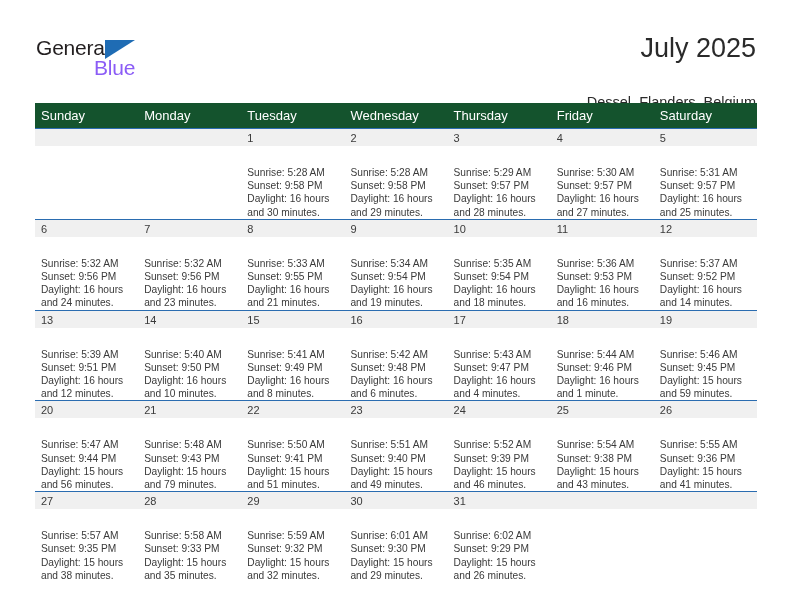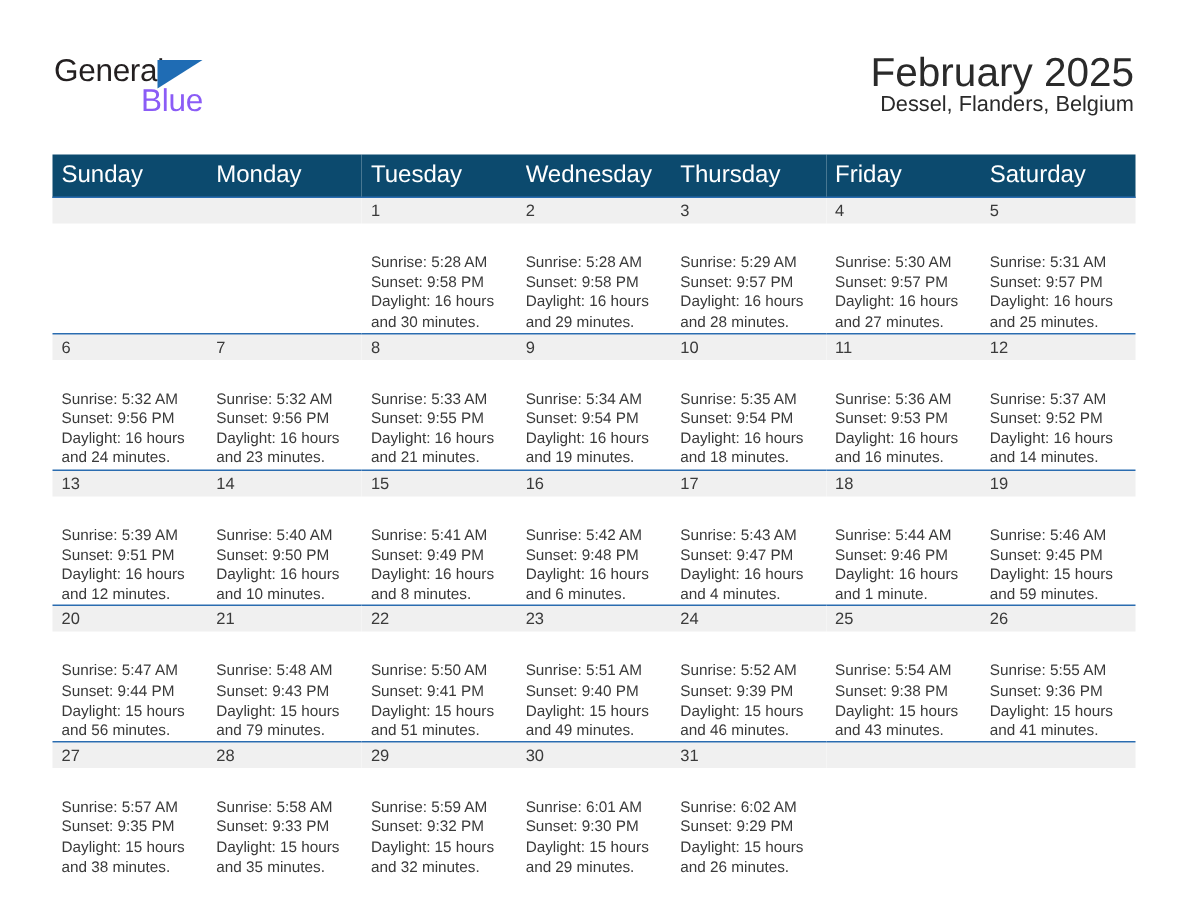--- a/index.html
+++ b/index.html
@@ -65,39 +65,39 @@
     top: 33px;
     font-size: 27px;
     color: #2a2a2a;
     font-weight: 400;
     text-align: right;
     white-space: nowrap;
   }
   .title-location {
     position: absolute;
     right: 36px;
-    top: 62px;
+    top: 94px;
     font-size: 14.5px;
     color: #2a2a2a;
     white-space: nowrap;
   }
 
   
   .calendar {
     position: absolute;
     left: 35px;
     top: 103px;
     width: 722px;
     border-collapse: collapse;
     table-layout: fixed;
   }
   .calendar th {
-    background: #0c4a6e;
+    background: #14532d;
     color: #ffffff;
-    font-size: 16px;
+    font-size: 13px;
     font-weight: normal;
     text-align: left;
     padding: 5px 0 5px 6px;
     height: 21px;
     border: none;
   }
   .calendar td {
     width: 103.14px;
     height: 89px;
     vertical-align: top;
@@ -126,21 +126,21 @@
 <body>
 
 <div class="page">
 
   <div class="header">
     <div class="logo">
       <span class="logo-general">General</span>
       <span class="logo-triangle"></span>
       <span class="logo-blue">Blue</span>
     </div>
-    <div class="title-month">February 2025</div>
+    <div class="title-month">July 2025</div>
     <div class="title-location">Dessel, Flanders, Belgium</div>
   </div>
 
   <table class="calendar">
     <thead>
       <tr>
         <th>Sunday</th>
         <th>Monday</th>
         <th>Tuesday</th>
         <th>Wednesday</th>

